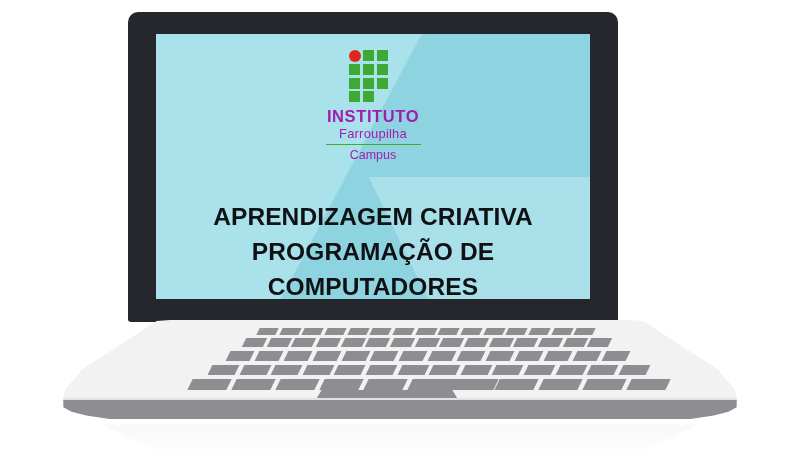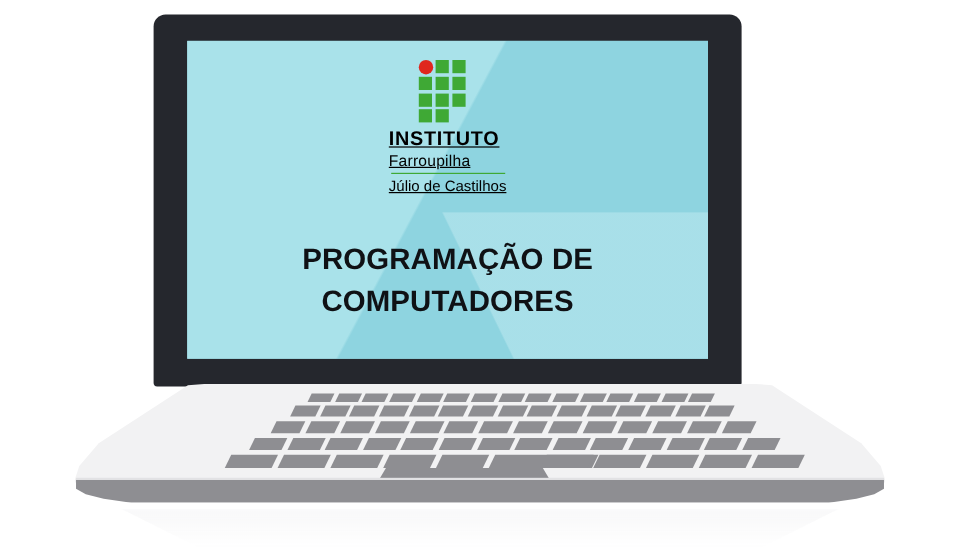--- a/index.html
+++ b/index.html
@@ -59,23 +59,23 @@
   .c-r1c1{left:14px; top:14px;}
   .c-r1c2{left:28px; top:14px;}
   .c-r2c0{left:0px;  top:28px;}
   .c-r2c1{left:14px; top:28px;}
   .c-r2c2{left:28px; top:28px;}
   .c-r3c0{left:0px;  top:41px;}
   .c-r3c1{left:14px; top:41px;}
 
   .logo-text{
     margin-top:6px;
-    color:#000000;
+    text-align:center;
+    color:#a21caf;
     line-height:1.02;
-    text-decoration:underline;
   }
   .lt-inst{font-size:16.5px;font-weight:bold;letter-spacing:0.6px;display:block;}
   .lt-fed{font-size:16.5px;font-weight:bold;letter-spacing:0.6px;display:block;}
   .lt-farr{font-size:13px;font-weight:normal;display:block;margin-top:2px;letter-spacing:0.2px;}
   .logo-rule{
     width:95px;height:1px;background:#3fa935;margin:4px auto 3px auto;
   }
   .lt-campus{font-size:12.5px;display:block;line-height:1.22;}
   .lt-city{font-size:12.5px;display:block;line-height:1.22;}
 
@@ -176,25 +176,26 @@
             <div class="cell c-r2c1"></div>
             <div class="cell c-r2c2"></div>
             <div class="cell c-r3c0"></div>
             <div class="cell c-r3c1"></div>
           </div>
 
           <div class="logo-text">
             <span class="lt-inst">INSTITUTO</span>
             <span class="lt-farr">Farroupilha</span>
             <div class="logo-rule"></div>
-            <span class="lt-city">Júlio de Castilhos</span>
+            <span class="lt-campus">Campus</span>
           </div>
         </div>
 
         <div class="title-block">
+          <span>APRENDIZAGEM CRIATIVA</span>
           <span>PROGRAMAÇÃO DE COMPUTADORES</span>
         </div>
 
       </div>
     </div>
   </div>
 
   <div class="base">
     <div class="base-shape"></div>
     <div class="keyboard" id="keyboard">

